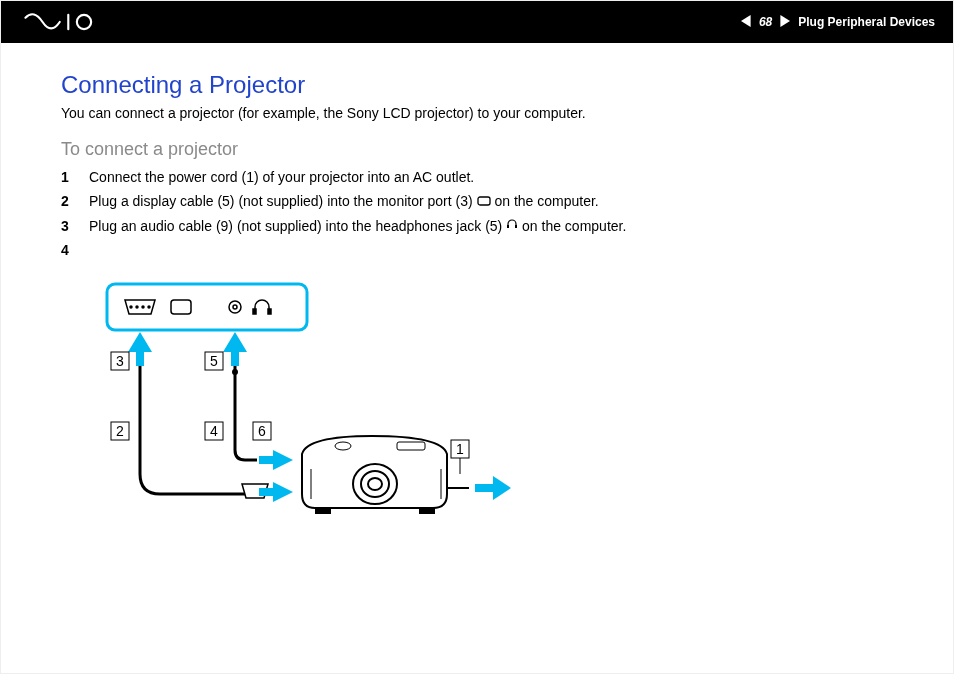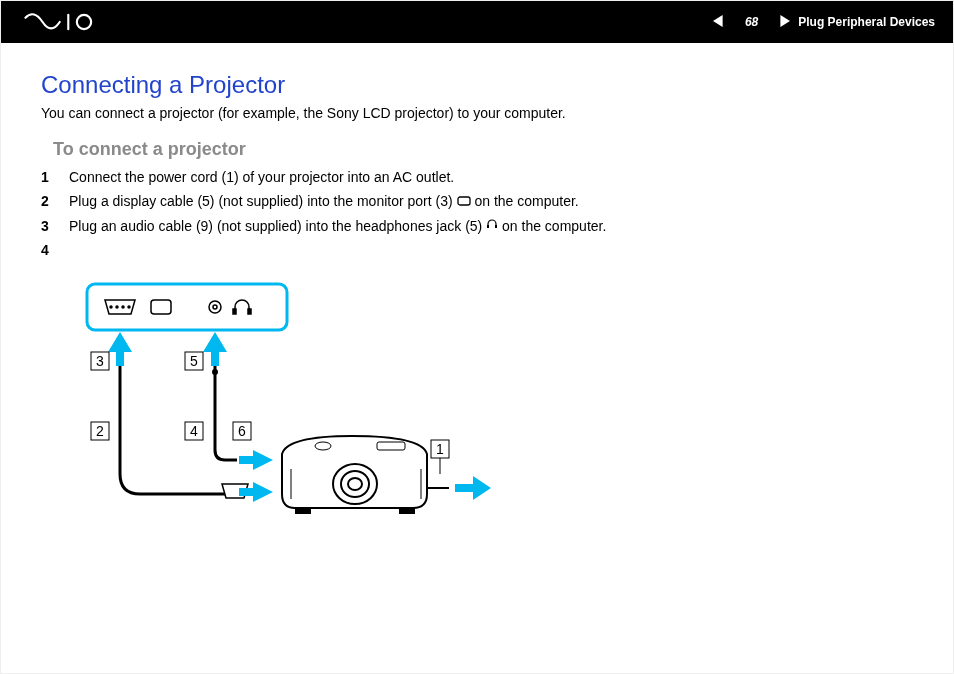--- a/index.html
+++ b/index.html
@@ -1,27 +1,27 @@
 <!DOCTYPE html>
 <html><head>
 <meta charset="utf-8">
 <style>
   html,body{margin:0;padding:0;font-family:Arial,Helvetica,sans-serif;background:#fff;color:#000}
   .page{width:954px;height:674px;position:relative;background:#fff;border:1px solid #eee;box-sizing:border-box;overflow:hidden}
   .hdr{background:#000;color:#fff;height:42px;display:flex;align-items:center;justify-content:space-between;padding:0 18px}
   .logo{display:flex;align-items:center;gap:2px}
   .logo svg{height:20px}
   .hdr-right{display:flex;align-items:center;gap:8px;font-weight:bold;font-size:12px}
-  .pager{display:flex;align-items:flex-start;gap:20px}
+  .pager{display:flex;align-items:flex-start;gap:6px}
   .pager svg{width:12px;height:12px;fill:#fff}
   .pnum{font-style:italic}
-  .content{padding:28px 40px 0 40px}
+  .content{padding:28px 40px 0 60px}
   h2.sec{color:#2244cc;font-weight:normal;font-size:24px;margin:0 0 6px 0}
   p.lead{margin:0 0 18px 0;font-size:14px}
-  h3.sub{color:#8a8a8a;font-weight:bold;font-size:18px;margin:0 0 8px 12px}
+  h3.sub{color:#8a8a8a;font-weight:normal;font-size:18px;margin:0 0 8px 0}
   ol.steps{list-style:none;margin:0 0 14px 0;padding:0;font-size:14px}
   ol.steps li{display:flex;gap:14px;margin:5px 0;line-height:1.35}
   ol.steps li .num{font-weight:bold;min-width:14px}
   .inline-icon{display:inline-block;vertical-align:middle;position:relative;top:-1px}
   
   .diagram{margin:8px 0 0 36px}
 </style>
 </head>
 <body>
 

